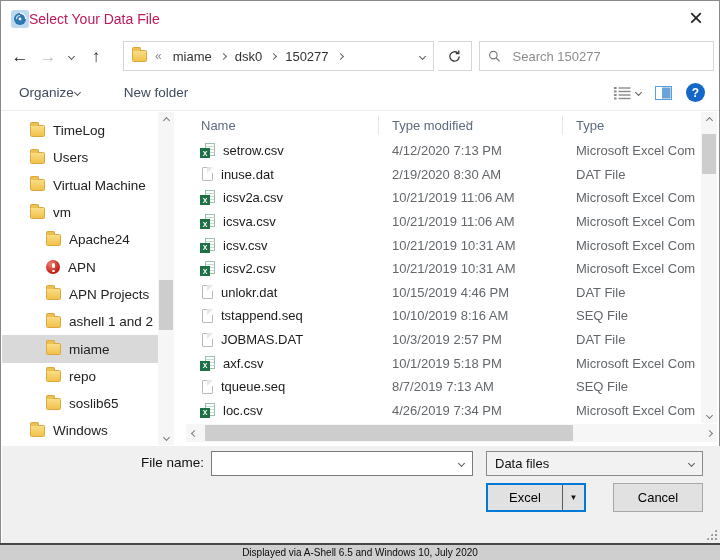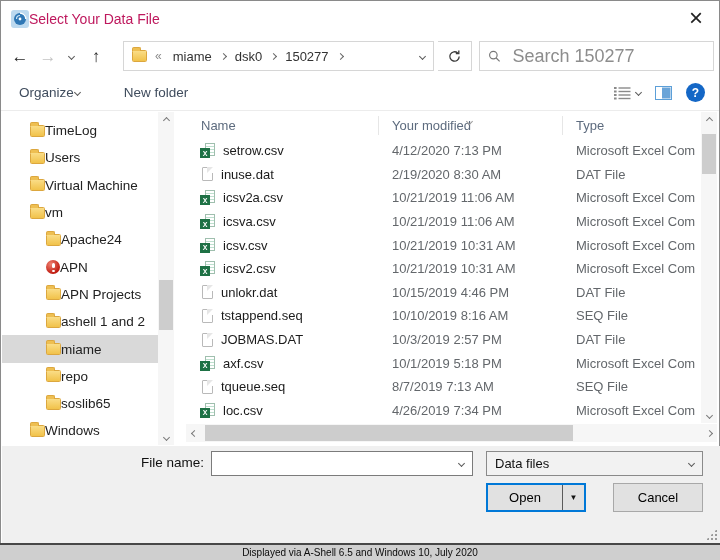--- a/index.html
+++ b/index.html
@@ -34,36 +34,36 @@
               display:flex;align-items:center;padding:0 8px;}
   .addr-overflow{color:#8a8a8a;margin:0 6px 0 8px;font-size:12px;}
   .crumb{display:flex;align-items:center;}
   .crumb-label{color:#333;padding:0 5px;}
   .crumb .chev{margin:0 4px;border-color:#666;}
   .addr-dd{margin-left:auto;}
   .refresh-box{position:absolute;left:437px;top:4px;width:34px;height:30px;border:1px solid #d6d6d6;border-left:none;
                display:flex;align-items:center;justify-content:center;background:#fff;}
   .searchbox{position:absolute;left:478px;top:4px;width:235px;height:30px;border:1px solid #d6d6d6;background:#fff;
              display:flex;align-items:center;padding:0 8px;}
-  .searchbox input{border:none;outline:none;width:100%;font-family:"Liberation Sans",sans-serif;font-size:18px;color:#0f766e;margin-left:10px;}
+  .searchbox input{border:none;outline:none;width:100%;font-family:"Liberation Sans",sans-serif;font-size:13px;color:#0f766e;margin-left:10px;}
   .searchbox input::placeholder{color:#8d8d8d;}
 
   
   .cmdbar{position:absolute;left:0;top:74px;width:100%;height:36px;display:flex;align-items:center;
           border-bottom:1px solid #ececec;background:#fff;}
   .cmd-item{display:flex;align-items:center;gap:1px;color:#3f4c5d;font-size:13.5px;padding:0 10px;}
   .cmd-organize{margin-left:8px;}
   .cmd-newfolder{margin-left:24px;}
   .cmd-right{margin-left:auto;display:flex;align-items:center;gap:14px;padding-right:14px;}
   .help-icon{width:19px;height:19px;border-radius:50%;background:#1467c6;display:flex;align-items:center;justify-content:center;}
   .help-icon::before{content:"?";color:#fff;font-size:12px;font-weight:bold;}
 
   
   .sidebar{position:absolute;left:1px;top:111px;width:156px;height:333px;overflow:hidden;background:#fff;padding-top:5px;}
-  .tree-item{height:27.3px;display:flex;align-items:center;padding-left:28px;white-space:nowrap;overflow:hidden;}
+  .tree-item{height:27.3px;display:flex;align-items:center;gap:8px;padding-left:28px;white-space:nowrap;overflow:hidden;}
   .tree-item[data-level="2"]{padding-left:44px;}
   .tree-item[data-selected="true"]{background:#d9d9d9;}
   .tree-label{font-size:13.5px;color:#222;}
   .icon-folder{flex:0 0 auto;width:15px;height:12px;background:linear-gradient(#fadd87,#f1c24a);
                border:1px solid #dca73e;border-radius:1.5px;position:relative;}
   .icon-folder::before{content:"";position:absolute;top:-4px;left:-1px;width:7px;height:3px;background:#eebf52;
                border:1px solid #dca73e;border-bottom:none;border-radius:2px 2px 0 0;}
   .icon-alert{flex:0 0 auto;width:14px;height:14px;border-radius:50%;
               background:radial-gradient(circle at 35% 30%,#ef8070,#c01d12 70%);position:relative;}
   .icon-alert::before{content:"";position:absolute;left:5.5px;top:3px;width:3px;height:5px;background:#fff;border-radius:1.5px;}
@@ -313,21 +313,21 @@
         </div>
       <div class="sb-thumb tree-thumb"></div>
       <div class="sb-arrow sb-bottom">
           <span class="chev chev-d tiny"></span>
         </div>
     </div>
 
     <div class="listpane">
       <div class="list-header">
         <div class="col-name">Name</div>
-        <div class="col-date">Your modified</div>
+        <div class="col-date">Type modified</div>
         <div class="col-type">Type</div>
         <div class="col-sep sep-1"></div>
         <div class="col-sep sep-2"></div>
         <div class="sort-chev"><span class="chev chev-d tiny"></span></div>
       </div>
       <div>
 
           <div class="file-row" data-icon="excel">
             <div class="cell-name">
               <span class="icon-excel">
@@ -498,21 +498,21 @@
           </span>
       </div>
       <div class="ft-select">
         <span>Data files</span>
         <span class="combo-dd">
             <span class="chev chev-d tiny"></span>
           </span>
       </div>
       <div class="open-btn">
         <div class="open-main">
-            <span>Open</span>
+            <span>Excel</span>
           </div>
         <div class="open-arrow"></div>
       </div>
       <div class="cancel-btn">
           <span>Cancel</span>
         </div>
       <div class="resize-grip"></div>
     </div>
   </div>
 

